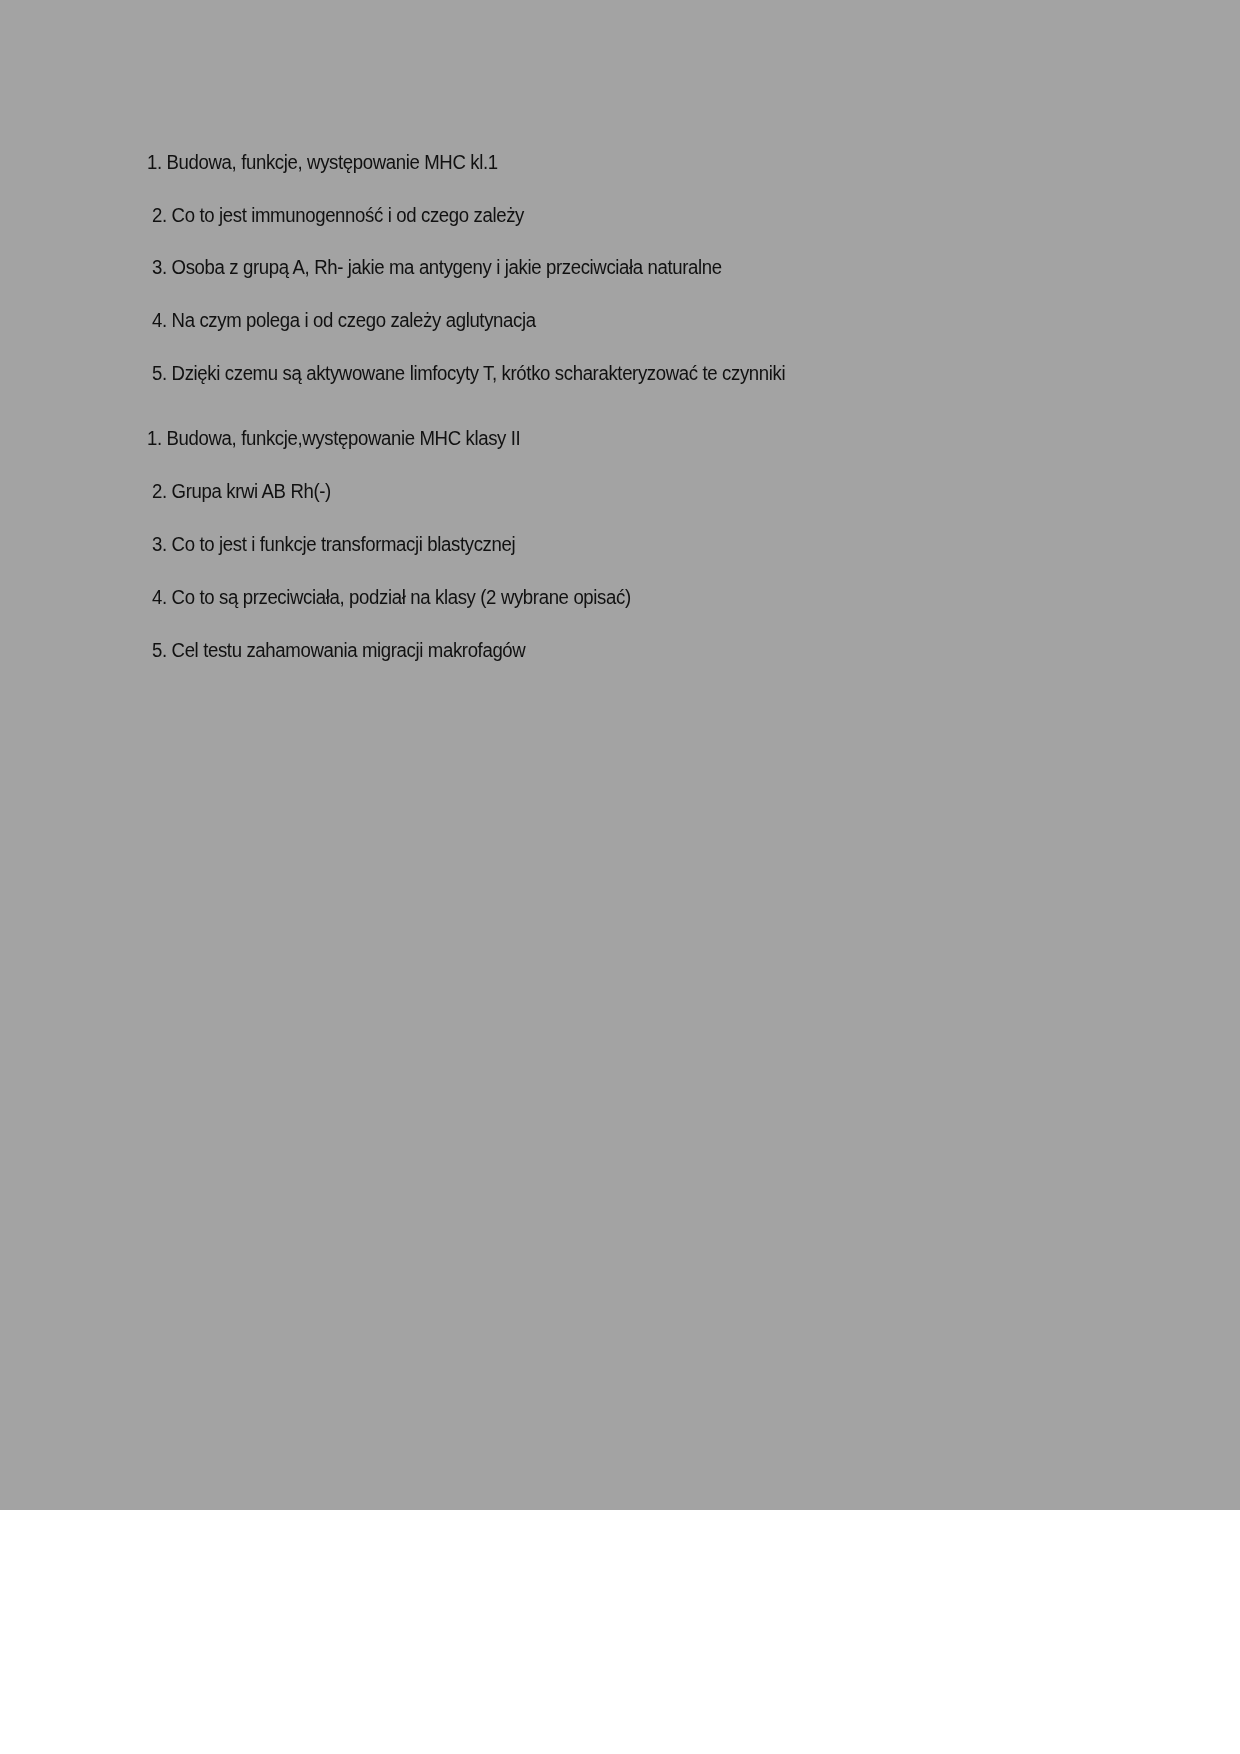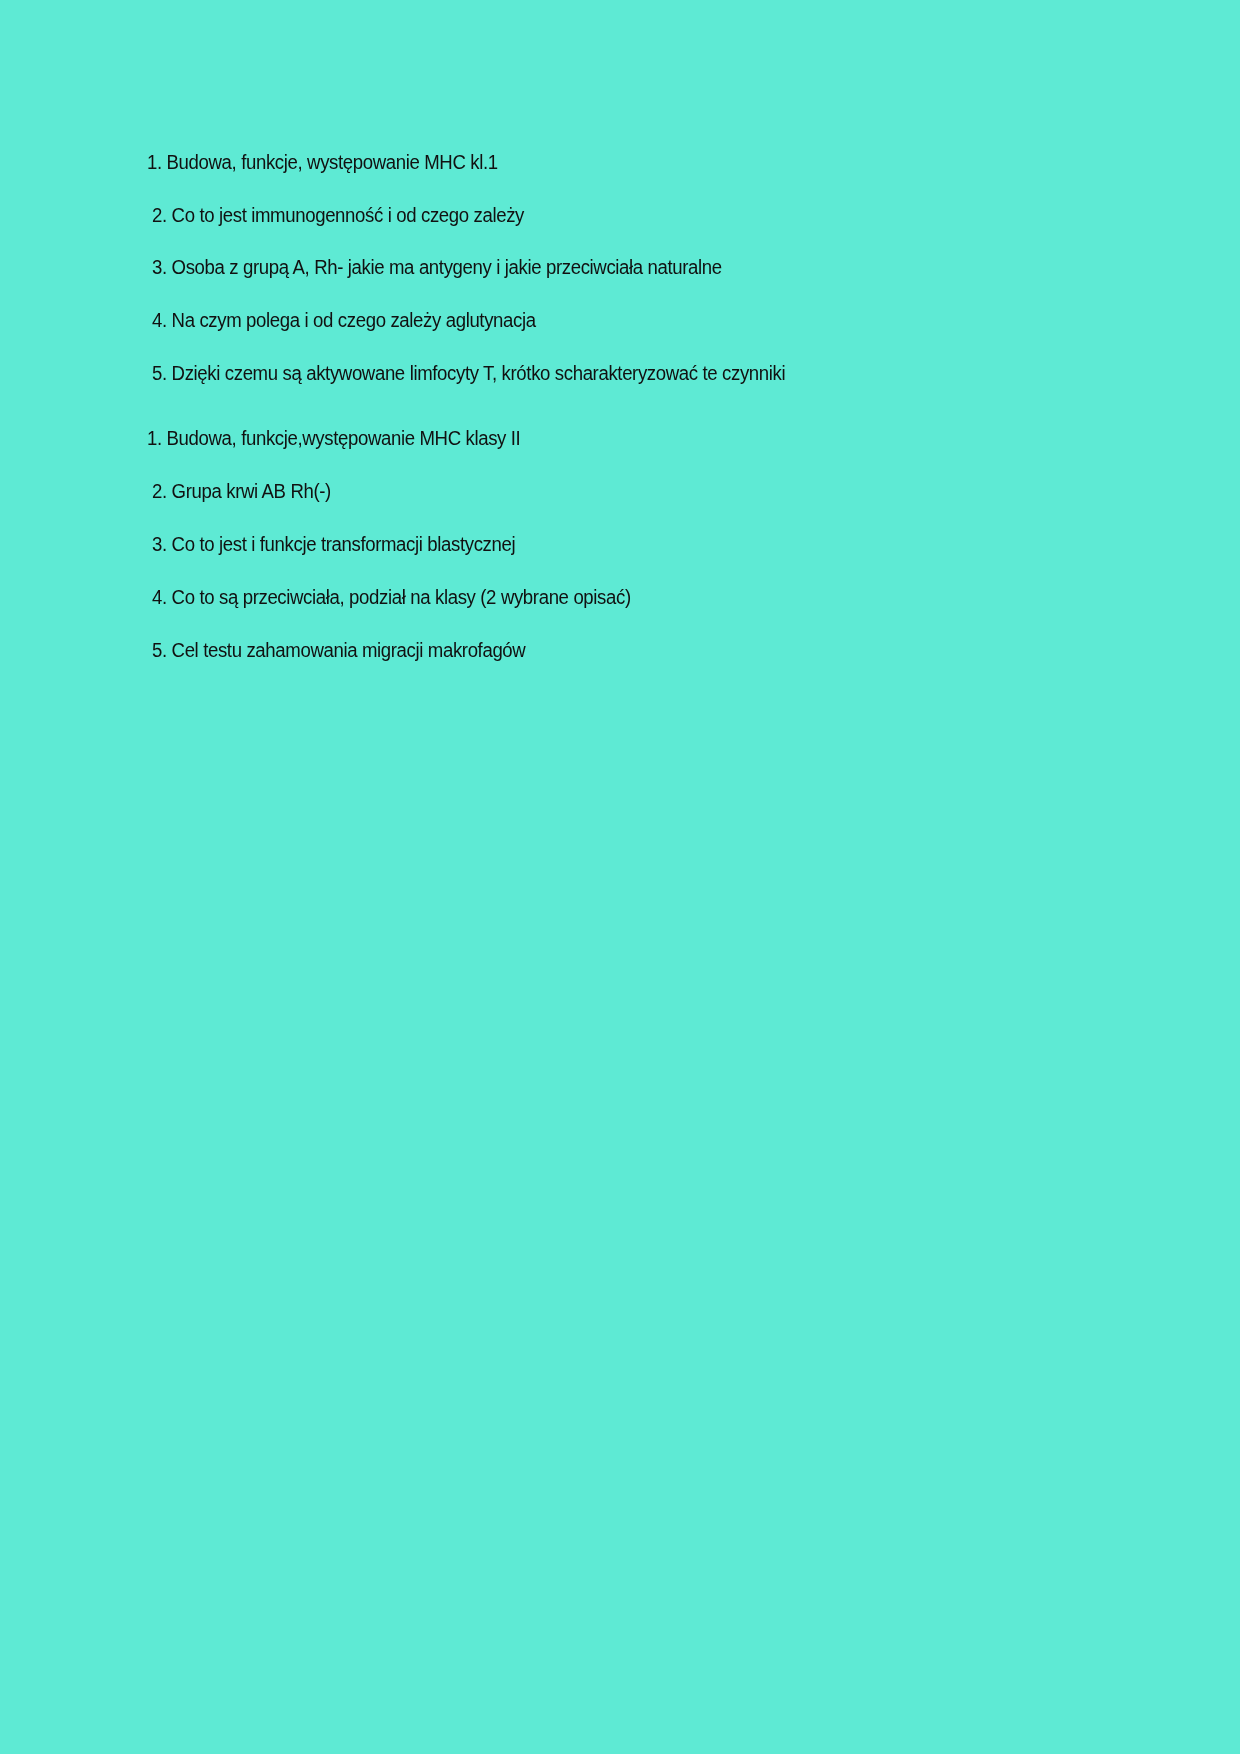--- a/index.html
+++ b/index.html
@@ -12,22 +12,22 @@
       height: 1754px;
       position: relative;
       overflow: hidden;
       font-family: "Liberation Sans", "DejaVu Sans", sans-serif;
       color: #111111;
     }
     .page {
       position: absolute;
       left: 0; top: 0;
       width: 1240px;
-      height: 1754px;
-      background: #5eead4;
+      height: 1510px;
+      background: #a3a3a3;
     }
     .line {
       position: absolute;
       font-size: 20px;
       line-height: 24px;
       white-space: nowrap;
       letter-spacing: -0.4px;
       transform: scaleX(0.93);
       transform-origin: left center;
     }

